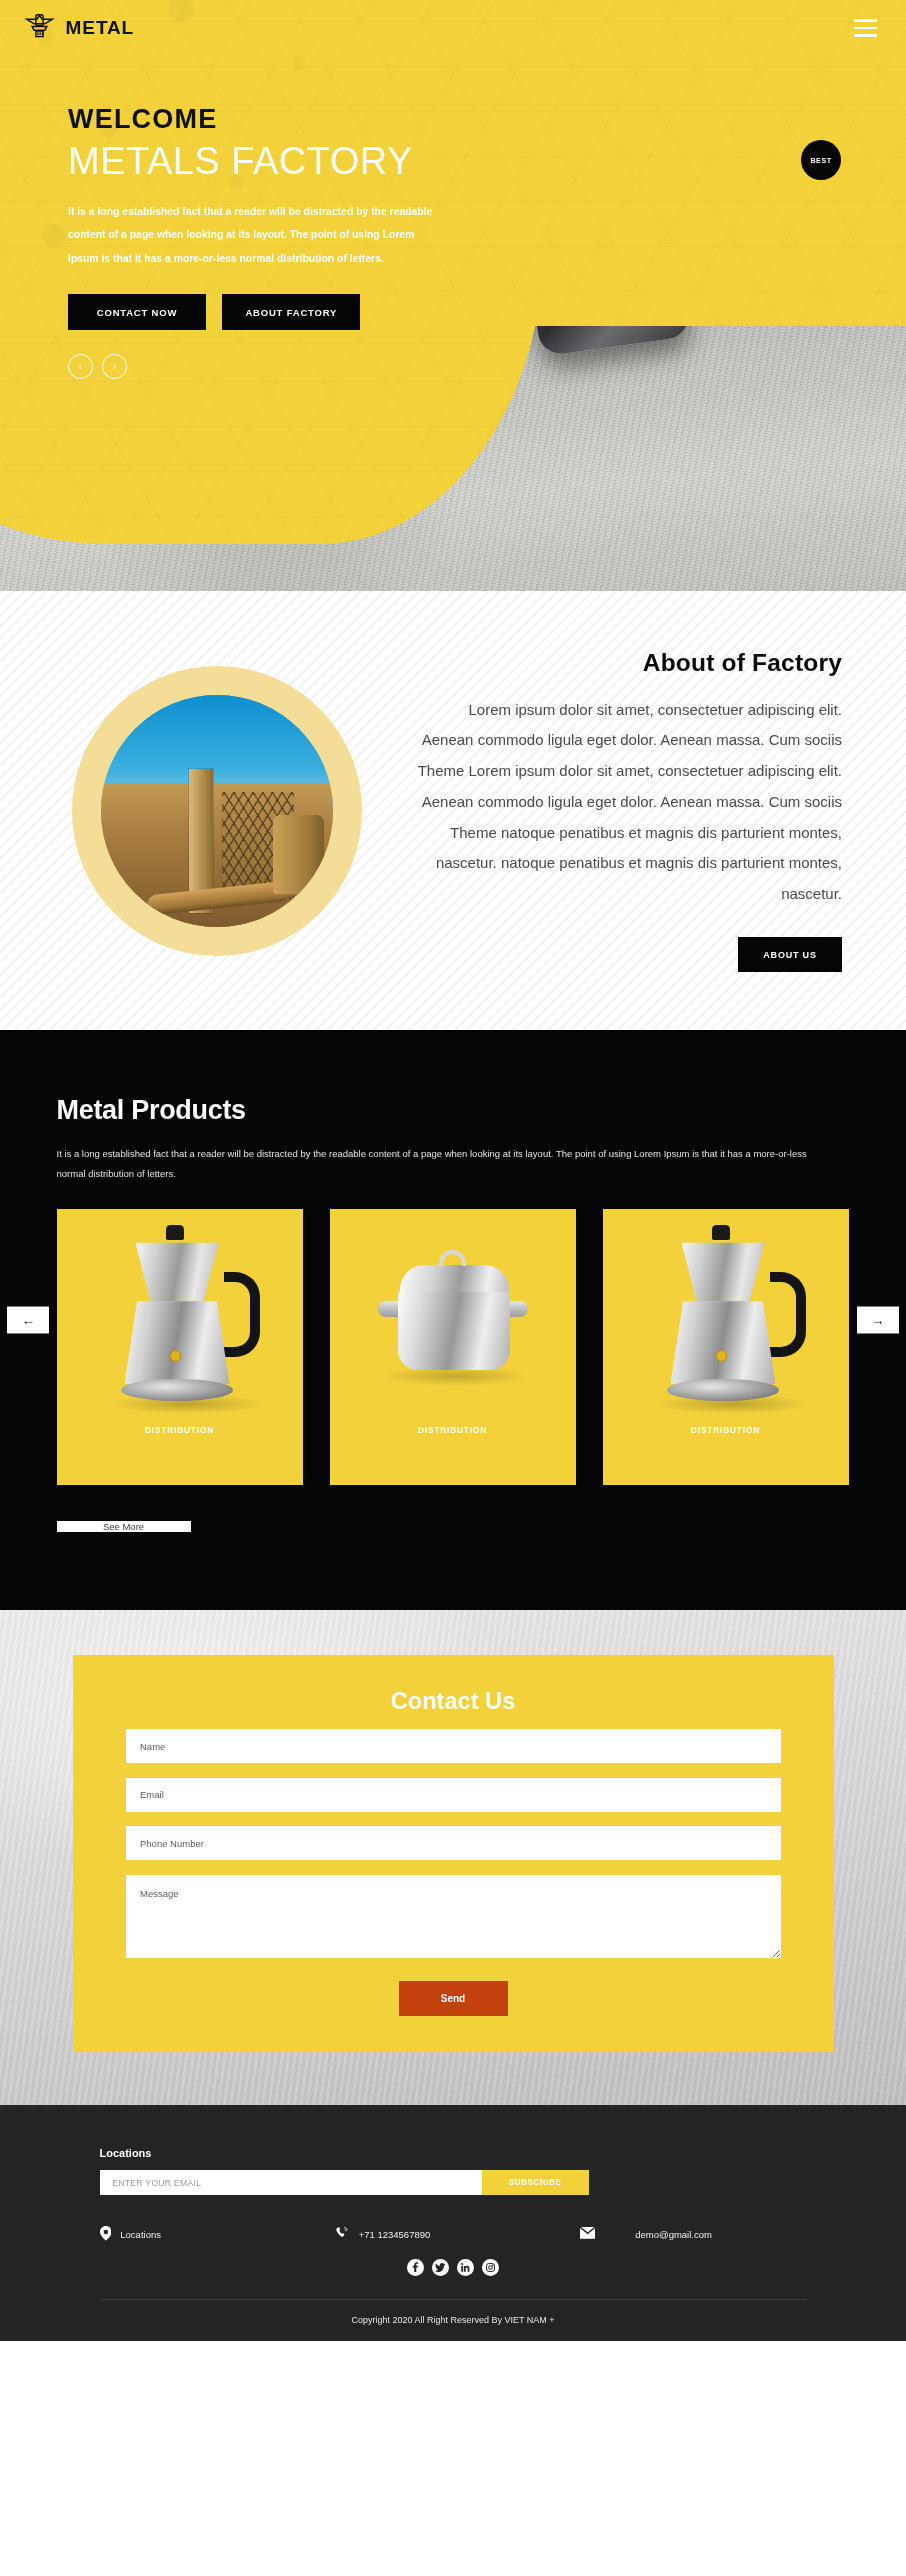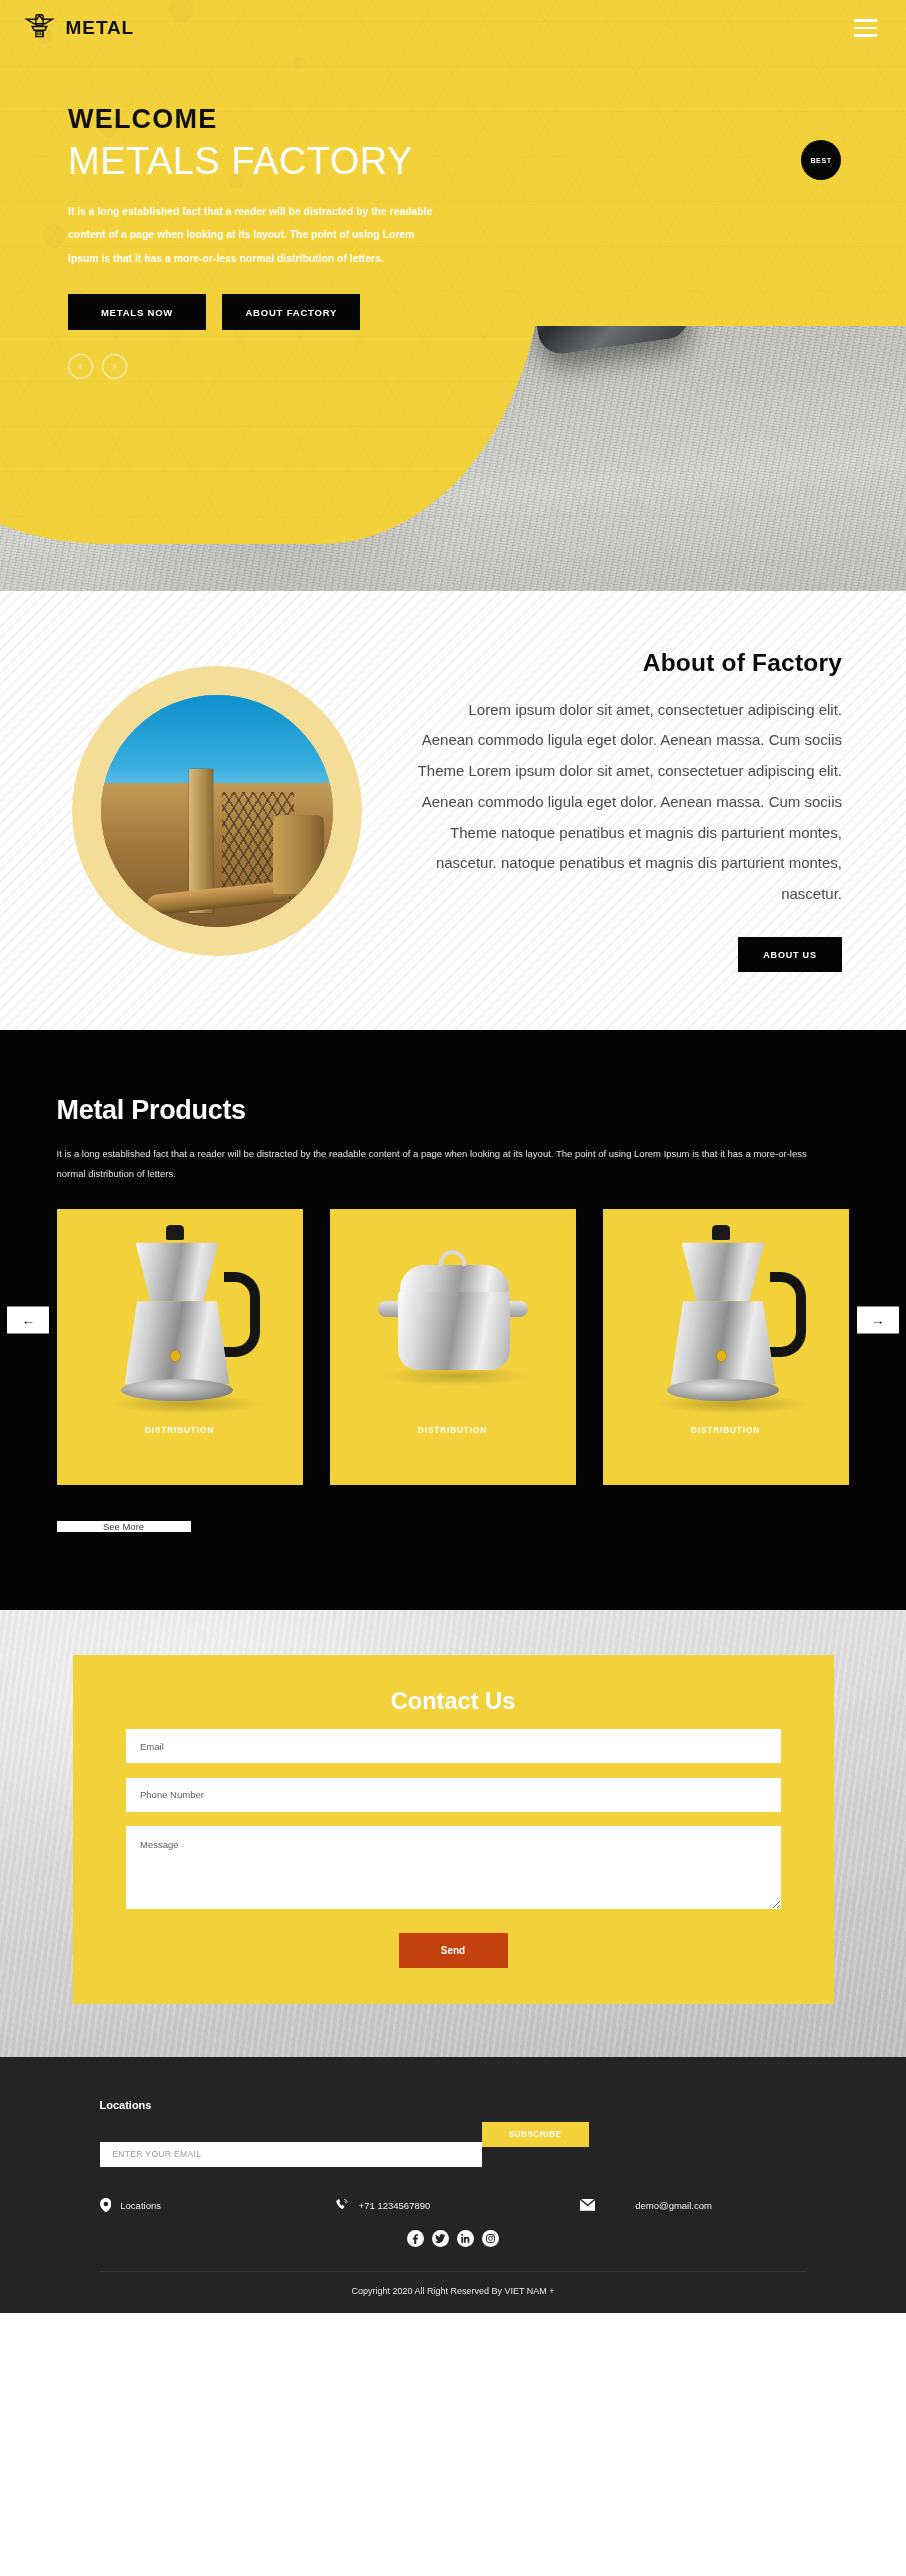--- a/index.html
+++ b/index.html
@@ -322,21 +322,20 @@
 
   
   .footer{ width:906px; background:#242424; padding:42px 0 0; }
   .footer-inner{ width:707px; margin:0 auto; }
   .news-label{ font-size:11px; font-weight:700; color:#fff; }
   .news-row{ margin-top:11px; display:flex; width:489px; }
   .news-input{
     flex:1; border:0; outline:0; background:#fff; padding:0 12.7px; height:25px;
     font-family:"Liberation Sans", sans-serif; font-size:8.6px; color:#555;
     letter-spacing:0.3px;
-    margin-top:20px;
   }
   .news-input::placeholder{ color:#9a9a9a; }
   .news-btn{
     background:#f2d13b; border:0; color:#fff; font-size:8.2px; font-weight:700;
     letter-spacing:0.5px; width:107px; height:25px; cursor:pointer;
     font-family:"Liberation Sans", sans-serif;
   }
   .contact-row{
     margin-top:31px; display:flex; align-items:center; color:#efefef; font-size:9.5px;
   }
@@ -395,21 +394,21 @@
     </div>
   </div>
 
   <div class="best-badge">BEST</div>
 
   <div class="hero-content">
     <div class="welcome">WELCOME</div>
     <div class="hero-title">METALS FACTORY</div>
     <p class="hero-sub">It is a long established fact that a reader will be distracted by the readable content of a page when looking at its layout. The point of using Lorem Ipsum is that it has a more-or-less normal distribution of letters.</p>
     <div class="hero-btns">
-      <button class="btn-dark">METALS NOW</button>
+      <button class="btn-dark">CONTACT NOW</button>
       <button class="btn-dark">ABOUT FACTORY</button>
     </div>
     <div class="hero-arrows">
       <div class="circ">‹</div>
       <div class="circ">›</div>
     </div>
   </div>
 </section>
 
 <section class="about">
@@ -481,20 +480,21 @@
 
     </div>
 
     <button class="see-more">See More</button>
   </div>
 </section>
 
 <section class="contact">
   <div class="contact-card">
     <h2 class="contact-title">Contact Us</h2>
+    <input class="field" type="text" placeholder="Name" style="">
     <input class="field" type="email" placeholder="Email" style="">
     <input class="field" type="tel" placeholder="Phone Number" style="">
     <textarea class="field area" placeholder="Message" style=""></textarea>
     <button class="send-btn">Send</button>
   </div>
 </section>
 
 <footer class="footer">
   <div class="footer-inner">
     <div class="news-label">Locations</div>

